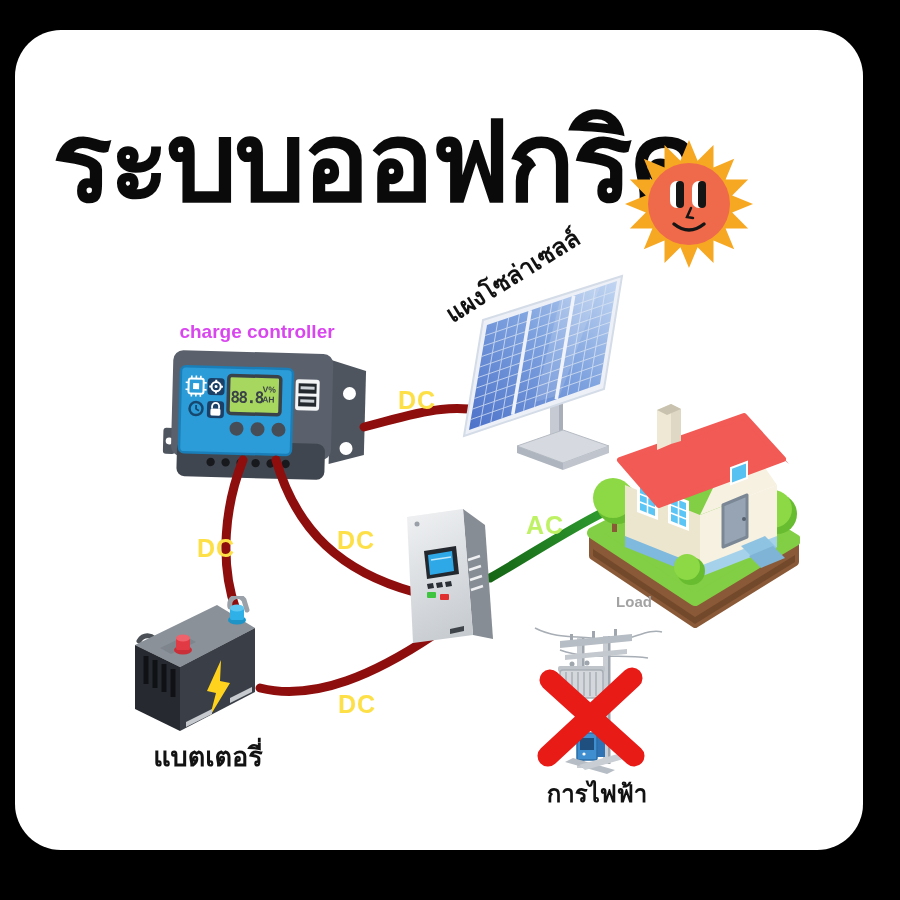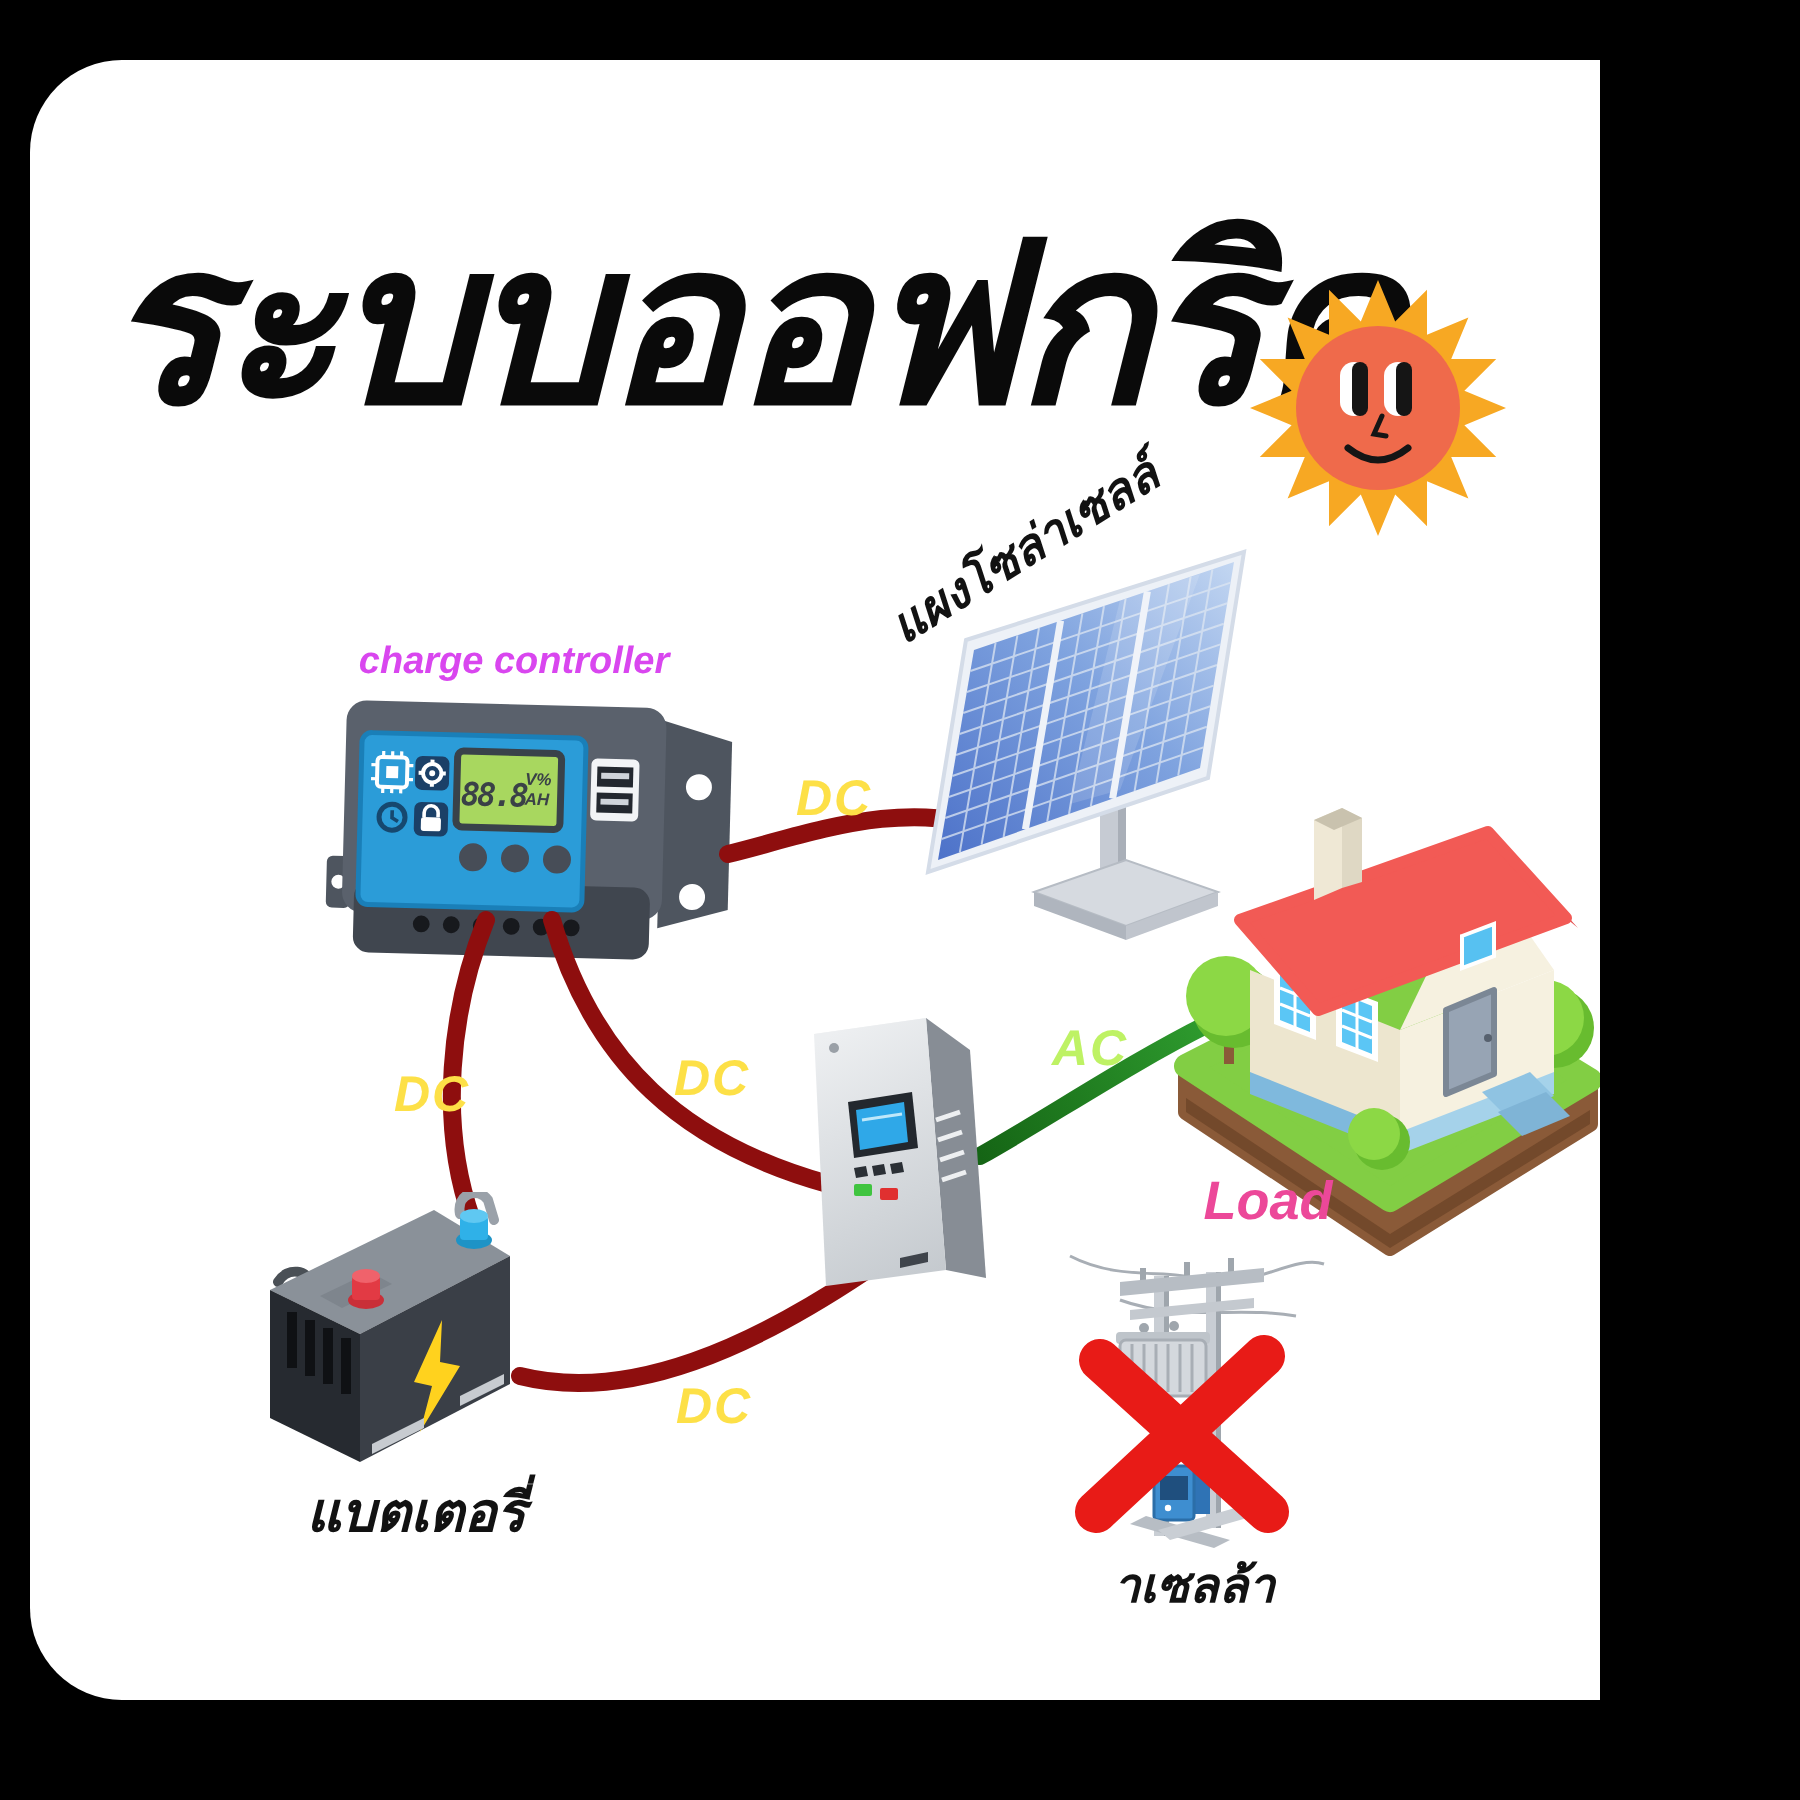--- a/index.html
+++ b/index.html
@@ -1,17 +1,17 @@
 <!DOCTYPE html>
 <html><head>
 <meta charset="utf-8">
 <style>
   html,body{margin:0;padding:0;background:#000;}
-  #stage{position:relative;width:800px;height:900px;background:#000;overflow:hidden;
-         font-family:"Liberation Sans",sans-serif;font-style:italic;}
+  #stage{position:relative;width:900px;height:900px;background:#000;overflow:hidden;
+         font-family:"Liberation Sans",sans-serif;}
   .card{position:absolute;left:15px;top:30px;width:848px;height:820px;background:#fff;border-radius:46px;}
   .dev{position:absolute;}
   .lbl{position:absolute;font-weight:800;color:#121212;white-space:nowrap;
        transform:translate(-50%,-50%);line-height:1;}
   .lbl.rot{transform:translate(-50%,-50%) rotate(-32deg);}
   .wire-lbl-dc{color:#fde047;font-size:25px;letter-spacing:1px;}
   .wire-lbl-ac{color:#bef264;font-size:25px;letter-spacing:1px;margin-left:21px;}
   .title{position:absolute;left:52px;top:96px;font-size:112px;font-weight:800;color:#0A0A0A;
          letter-spacing:-3px;line-height:1.2;}
 </style>
@@ -248,21 +248,21 @@
     <polygon points="585,770 627,758 621,753 579,765" fill="#C9CED4"></polygon>
   </svg>
 
   <svg class="dev" style="left:533px;top:658px" width="115" height="115" viewBox="533 658 115 115">
     <path d="M550,680 L634,756 M632,678 L548,756" stroke="#E81B17" stroke-width="21" stroke-linecap="round"></path>
   </svg>
 
   <div class="lbl" style="left:257px;top:331px;font-size:19px;color:#d946ef;">charge controller</div>
   <div class="lbl rot" style="left:513px;top:276px;font-size:24px;">แผงโซล่าเซลล์</div>
   <div class="lbl" style="left:208px;top:757px;font-size:27px;">แบตเตอรี่</div>
-  <div class="lbl" style="left:634px;top:601px;font-size:27px;color:#ec4899;">Load</div>
-  <div class="lbl" style="left:597px;top:794px;font-size:24px;">าเซลล้า</div>
+  <div class="lbl" style="left:634px;top:601px;font-size:15px;color:#a3a3a3;">Load</div>
+  <div class="lbl" style="left:597px;top:794px;font-size:24px;">การไฟฟ้า</div>
 
   <div class="lbl wire-lbl-dc" style="left:417px;top:400px;">DC</div>
   <div class="lbl wire-lbl-dc" style="left:216px;top:548px;">DC</div>
   <div class="lbl wire-lbl-dc" style="left:356px;top:540px;">DC</div>
   <div class="lbl wire-lbl-dc" style="left:357px;top:704px;">DC</div>
   <div class="lbl wire-lbl-ac" style="left:524px;top:525px;">AC</div>
 </div>
 
 </body></html>

